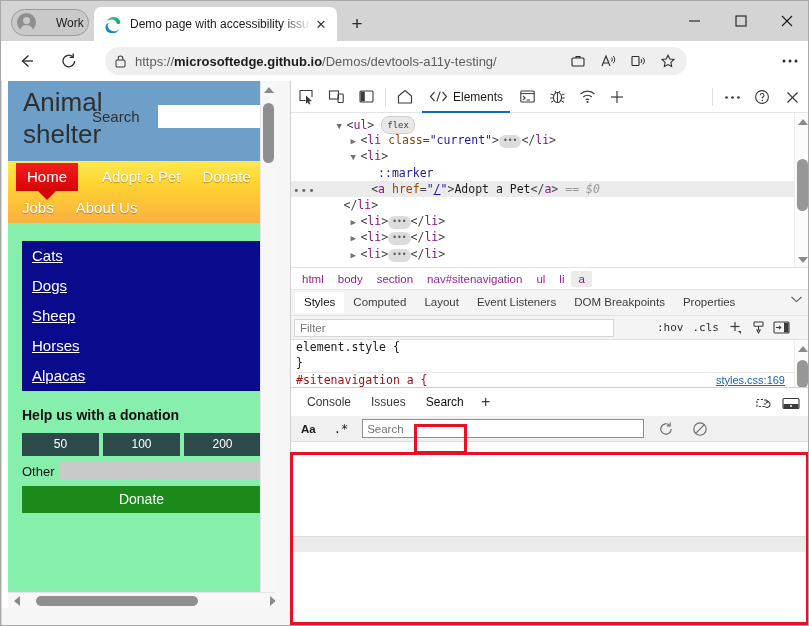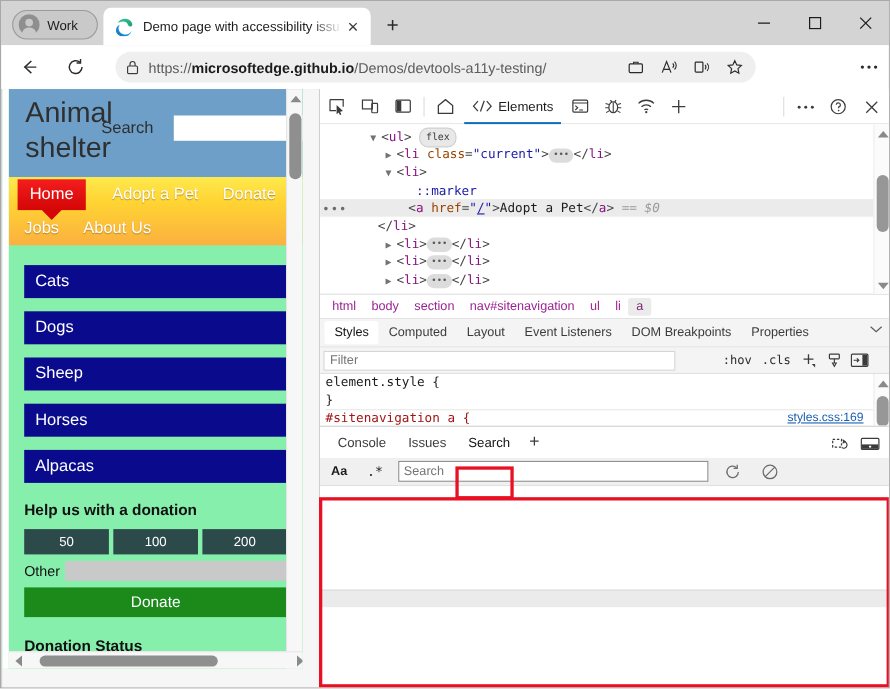--- a/index.html
+++ b/index.html
@@ -20,21 +20,21 @@
   
   .titlebar {
     position: absolute; left: 0; top: 0; width: 809px; height: 40px;
     background: #d4d4d4;
   }
   .profile-pill {
     position: absolute; left: 10px; top: 8px;
     width: 78px; height: 27px;
     border: 1px solid #9a9a9a; border-radius: 14px;
     background: #c9c9c9;
-    display: flex; align-items: center; gap: 7px; padding-left: 5px;
+    display: flex; align-items: center; gap: 20px; padding-left: 5px;
   }
   .profile-avatar {
     width: 19px; height: 19px; border-radius: 50%;
     background: #8f8f8f; position: relative; flex: none;
   }
   .profile-avatar::before {
     content: ''; position: absolute; left: 6px; top: 3.5px;
     width: 7px; height: 7px; border-radius: 50%; background: #c9c9c9;
   }
   .profile-avatar::after {
@@ -160,21 +160,21 @@
     content: ''; position: absolute; left: 50%; transform: translateX(-50%);
     bottom: -9px; width: 0; height: 0;
     border-left: 9px solid transparent; border-right: 9px solid transparent;
     border-top: 9px solid #d40606;
   }
   .nav-row2 { display: flex; align-items: center; padding-left: 14px; height: 31px; }
 
   .animal-list { padding: 18px 14px 0 14px; }
   .animal-item {
     background: #0a0a8c; color: #ffffff;
-    font-size: 15px; padding: 6px 10px 7px 10px; margin-bottom: 12px;
+    font-size: 15px; padding: 6px 10px 7px 10px; margin-bottom: 0; text-decoration: underline;
   }
   .donate-head {
     font-size: 14px; font-weight: bold; color: #111;
     margin: 16px 0 10px 14px;
   }
   .amount-row { display: flex; gap: 4px; padding: 0 14px; }
   .amount-btn {
     flex: 1; background: #2c4a4a; color: #ffffff;
     font-size: 12px; text-align: center; padding: 4px 0 5px 0;
     border: 0; font-family: Liberation Sans, sans-serif;
@@ -528,21 +528,20 @@
       <div class="amount-row">
         <button class="amount-btn">50</button>
         <button class="amount-btn">100</button>
         <button class="amount-btn">200</button>
       </div>
       <div class="other-row">
         <span class="other-label">Other</span>
         <input class="other-input" value="" style="">
       </div>
       <button class="donate-btn">Donate</button>
-      <div class="status-head">Donation Status</div>
 
       <div class="pg-vscroll">
         <div class="arrow-up">
             <span class="tri tri-up"></span>
           </div>
         <div class="pg-vthumb"></div>
         <div class="arrow-dn">
             <span class="tri tri-dn"></span>
           </div>
       </div>

